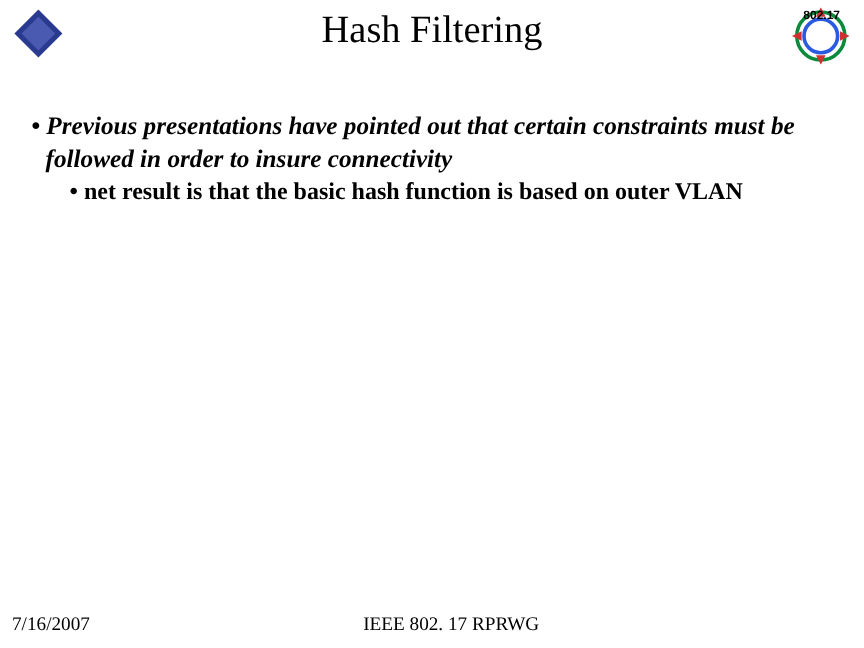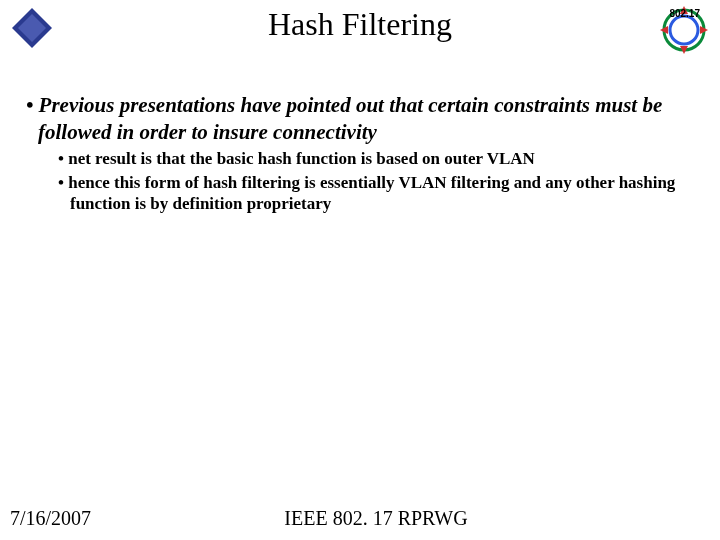--- a/index.html
+++ b/index.html
@@ -5,22 +5,22 @@
   * { margin: 0; padding: 0; box-sizing: border-box; }
   html, body { width: 720px; height: 540px; font-family: "Times New Roman", Times, serif; background: #fff; color: #000; }
   .slide { position: relative; width: 720px; height: 540px; }
   .header { position: relative; height: 60px; }
   .title { text-align: center; font-size: 32px; font-weight: 400; padding-top: 6px; }
   .logo-left { position: absolute; left: 10px; top: 6px; }
   .logo-right { position: absolute; right: 12px; top: 6px; }
   .logo-right-text { position: absolute; right: 20px; top: 8px; font-family: Arial, sans-serif; font-size: 10px; font-weight: bold; }
   .body { padding: 32px 28px 0 22px; }
   .b1 { font-size: 21px; font-weight: bold; line-height: 1.28; margin-left: 4px; text-indent: -12px; padding-left: 12px; font-style: italic; }
-  .b2 { font-size: 17px; font-weight: bold; line-height: 1.28; margin-left: 36px; text-indent: -12px; padding-left: 12px; margin-top: 2px; }
-  .footer { position: absolute; bottom: 10px; left: 0; right: 0; display: flex; justify-content: space-between; font-size: 20px; padding: 0 10px 0 10px; margin-top: 20px; }
+  .b2 { font-size: 20px; font-weight: bold; line-height: 1.28; margin-left: 36px; text-indent: -12px; padding-left: 12px; margin-top: 2px; }
+  .footer { position: absolute; bottom: 10px; left: 0; right: 0; display: flex; justify-content: space-between; font-size: 16px; padding: 0 10px 0 10px; margin-top: 20px; }
   .footer-center { position: absolute; left: 0; right: 0; text-align: center; padding-left: 32px; }
   .footer-left, .footer-right { position: relative; z-index: 1; }
 </style>
 </head>
 <body>
 
 <div class="slide">
 
   <div class="header">
     <div class="logo-left">
@@ -39,21 +39,20 @@
         <polygon points="24,48 20,40 28,40" fill="#d03030"></polygon>
         <polygon points="0,24 8,20 8,28" fill="#d03030"></polygon>
       </svg>
     </div>
     <div class="logo-right-text">802.17</div>
   </div>
 
   <div class="body">
     <div class="b1">• Previous presentations have pointed out that certain constraints must be followed in order to insure connectivity</div>
     <div class="b2">• net result is that the basic hash function is based on outer VLAN</div>
-    <div class="b2">• hence this form of hash filtering is essentially VLAN filtering and any other hashing function is by definition proprietary</div>
   </div>
 
   <div class="footer">
     <div class="footer-left">7/16/2007</div>
     <div class="footer-center">IEEE 802. 17 RPRWG</div>
   </div>
 
 </div>
 
 </body></html>

